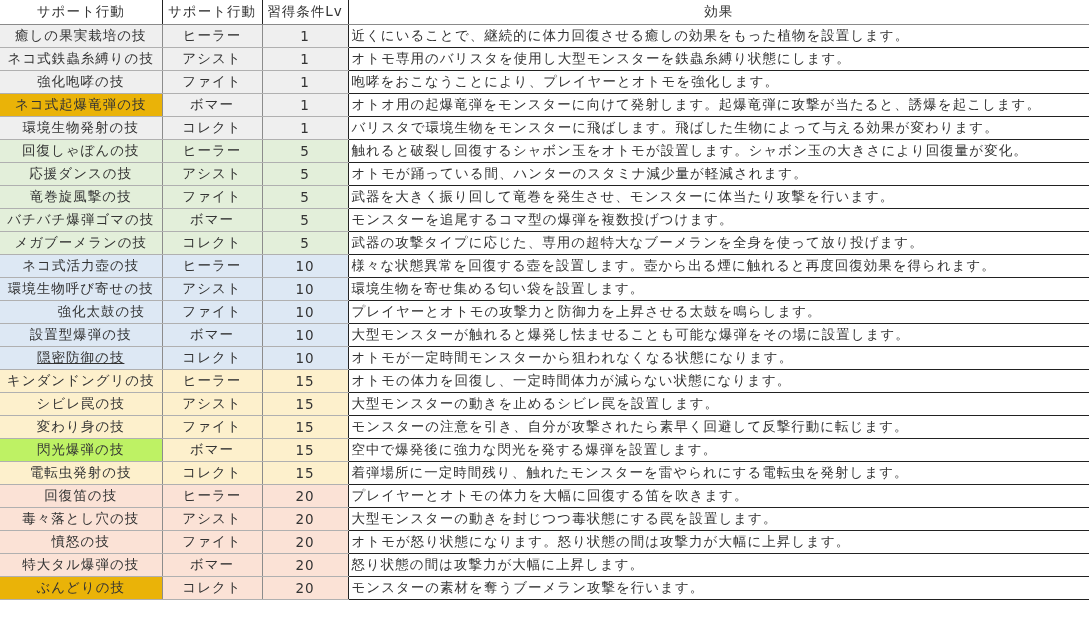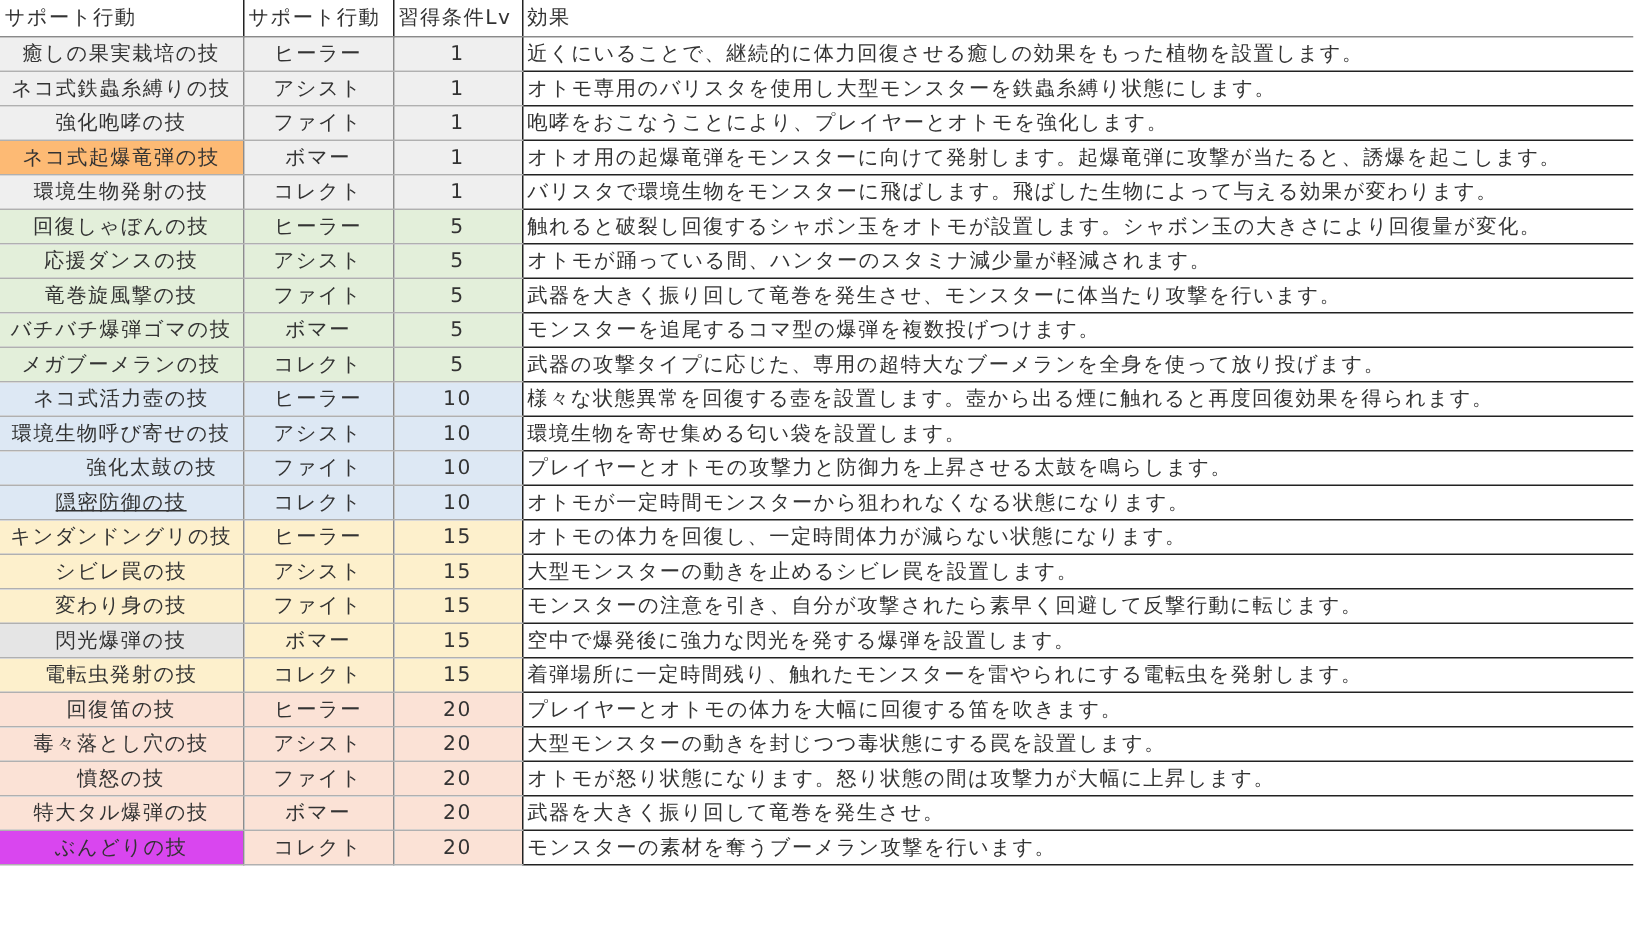--- a/index.html
+++ b/index.html
@@ -17,21 +17,21 @@
       white-space: nowrap;
       overflow: hidden;
       letter-spacing: 1px;
       box-sizing: border-box;
     }
     table.sheet th {
       font-weight: normal;
       background: #ffffff;
       border-right: 1px solid #222222;
       border-bottom: 1px solid #8a8a8a;
-      text-align: left;
+      text-align: center;
       height: 24px;
     }
     table.sheet th.effect-h { border-right: none; }
     col.c1 { width: 162px; }
     col.c2 { width: 100px; }
     col.c3 { width: 86px; }
     col.c4 { width: 741px; }
     td.name, td.role, td.lv {
       text-align: center;
       border-right: 1px solid #8c8c8c;
@@ -77,21 +77,21 @@
     <td class="lv" style="background: rgb(239, 239, 239);">1</td>
     <td class="effect">オトモ専用のバリスタを使用し大型モンスターを鉄蟲糸縛り状態にします。</td>
   </tr>
       <tr>
     <td class="name" style="background: rgb(239, 239, 239);">強化咆哮の技</td>
     <td class="role" style="background: rgb(239, 239, 239);">ファイト</td>
     <td class="lv" style="background: rgb(239, 239, 239);">1</td>
     <td class="effect">咆哮をおこなうことにより、プレイヤーとオトモを強化します。</td>
   </tr>
       <tr>
-    <td class="name" style="background: #fdba74;">ネコ式起爆竜弾の技</td>
+    <td class="name" style="background: #eab308;">ネコ式起爆竜弾の技</td>
     <td class="role" style="background: rgb(239, 239, 239);">ボマー</td>
     <td class="lv" style="background: rgb(239, 239, 239);">1</td>
     <td class="effect">オトオ用の起爆竜弾をモンスターに向けて発射します。起爆竜弾に攻撃が当たると、誘爆を起こします。</td>
   </tr>
       <tr>
     <td class="name" style="background: rgb(239, 239, 239);">環境生物発射の技</td>
     <td class="role" style="background: rgb(239, 239, 239);">コレクト</td>
     <td class="lv" style="background: rgb(239, 239, 239);">1</td>
     <td class="effect">バリスタで環境生物をモンスターに飛ばします。飛ばした生物によって与える効果が変わります。</td>
   </tr>
@@ -137,20 +137,26 @@
     <td class="lv" style="background: rgb(221, 232, 244);">10</td>
     <td class="effect">環境生物を寄せ集める匂い袋を設置します。</td>
   </tr>
       <tr>
     <td class="name" style="background: rgb(221, 232, 244); padding-left: 44px;">強化太鼓の技</td>
     <td class="role" style="background: rgb(221, 232, 244);">ファイト</td>
     <td class="lv" style="background: rgb(221, 232, 244);">10</td>
     <td class="effect">プレイヤーとオトモの攻撃力と防御力を上昇させる太鼓を鳴らします。</td>
   </tr>
       <tr>
+    <td class="name" style="background: rgb(221, 232, 244);">設置型爆弾の技</td>
+    <td class="role" style="background: rgb(221, 232, 244);">ボマー</td>
+    <td class="lv" style="background: rgb(221, 232, 244);">10</td>
+    <td class="effect">大型モンスターが触れると爆発し怯ませることも可能な爆弾をその場に設置します。</td>
+  </tr>
+      <tr>
     <td class="name" style="background: rgb(221, 232, 244); text-decoration: underline;">隠密防御の技</td>
     <td class="role" style="background: rgb(221, 232, 244);">コレクト</td>
     <td class="lv" style="background: rgb(221, 232, 244);">10</td>
     <td class="effect">オトモが一定時間モンスターから狙われなくなる状態になります。</td>
   </tr>
       <tr>
     <td class="name" style="background: rgb(253, 240, 204);">キンダンドングリの技</td>
     <td class="role" style="background: rgb(253, 240, 204);">ヒーラー</td>
     <td class="lv" style="background: rgb(253, 240, 204);">15</td>
     <td class="effect">オトモの体力を回復し、一定時間体力が減らない状態になります。</td>
@@ -161,21 +167,21 @@
     <td class="lv" style="background: rgb(253, 240, 204);">15</td>
     <td class="effect">大型モンスターの動きを止めるシビレ罠を設置します。</td>
   </tr>
       <tr>
     <td class="name" style="background: rgb(253, 240, 204);">変わり身の技</td>
     <td class="role" style="background: rgb(253, 240, 204);">ファイト</td>
     <td class="lv" style="background: rgb(253, 240, 204);">15</td>
     <td class="effect">モンスターの注意を引き、自分が攻撃されたら素早く回避して反撃行動に転じます。</td>
   </tr>
       <tr>
-    <td class="name" style="background: #e5e5e5; margin-top: 31px;">閃光爆弾の技</td>
+    <td class="name" style="background: #bef264; margin-top: 31px;">閃光爆弾の技</td>
     <td class="role" style="background: rgb(253, 240, 204);">ボマー</td>
     <td class="lv" style="background: rgb(253, 240, 204);">15</td>
     <td class="effect">空中で爆発後に強力な閃光を発する爆弾を設置します。</td>
   </tr>
       <tr>
     <td class="name" style="background: rgb(253, 240, 204);">電転虫発射の技</td>
     <td class="role" style="background: rgb(253, 240, 204);">コレクト</td>
     <td class="lv" style="background: rgb(253, 240, 204);">15</td>
     <td class="effect">着弾場所に一定時間残り、触れたモンスターを雷やられにする電転虫を発射します。</td>
   </tr>
@@ -194,22 +200,22 @@
       <tr>
     <td class="name" style="background: rgb(251, 226, 214);">憤怒の技</td>
     <td class="role" style="background: rgb(251, 226, 214);">ファイト</td>
     <td class="lv" style="background: rgb(251, 226, 214);">20</td>
     <td class="effect">オトモが怒り状態になります。怒り状態の間は攻撃力が大幅に上昇します。</td>
   </tr>
       <tr>
     <td class="name" style="background: rgb(251, 226, 214);">特大タル爆弾の技</td>
     <td class="role" style="background: rgb(251, 226, 214);">ボマー</td>
     <td class="lv" style="background: rgb(251, 226, 214);">20</td>
-    <td class="effect">武器を大きく振り回して竜巻を発生させ。</td>
-  </tr>
-      <tr>
-    <td class="name" style="background: #d946ef;">ぶんどりの技</td>
+    <td class="effect">怒り状態の間は攻撃力が大幅に上昇します。</td>
+  </tr>
+      <tr>
+    <td class="name" style="background: #eab308;">ぶんどりの技</td>
     <td class="role" style="background: rgb(251, 226, 214);">コレクト</td>
     <td class="lv" style="background: rgb(251, 226, 214);">20</td>
     <td class="effect">モンスターの素材を奪うブーメラン攻撃を行います。</td>
   </tr>
     </tbody>
 </table>
 
 </body></html>

